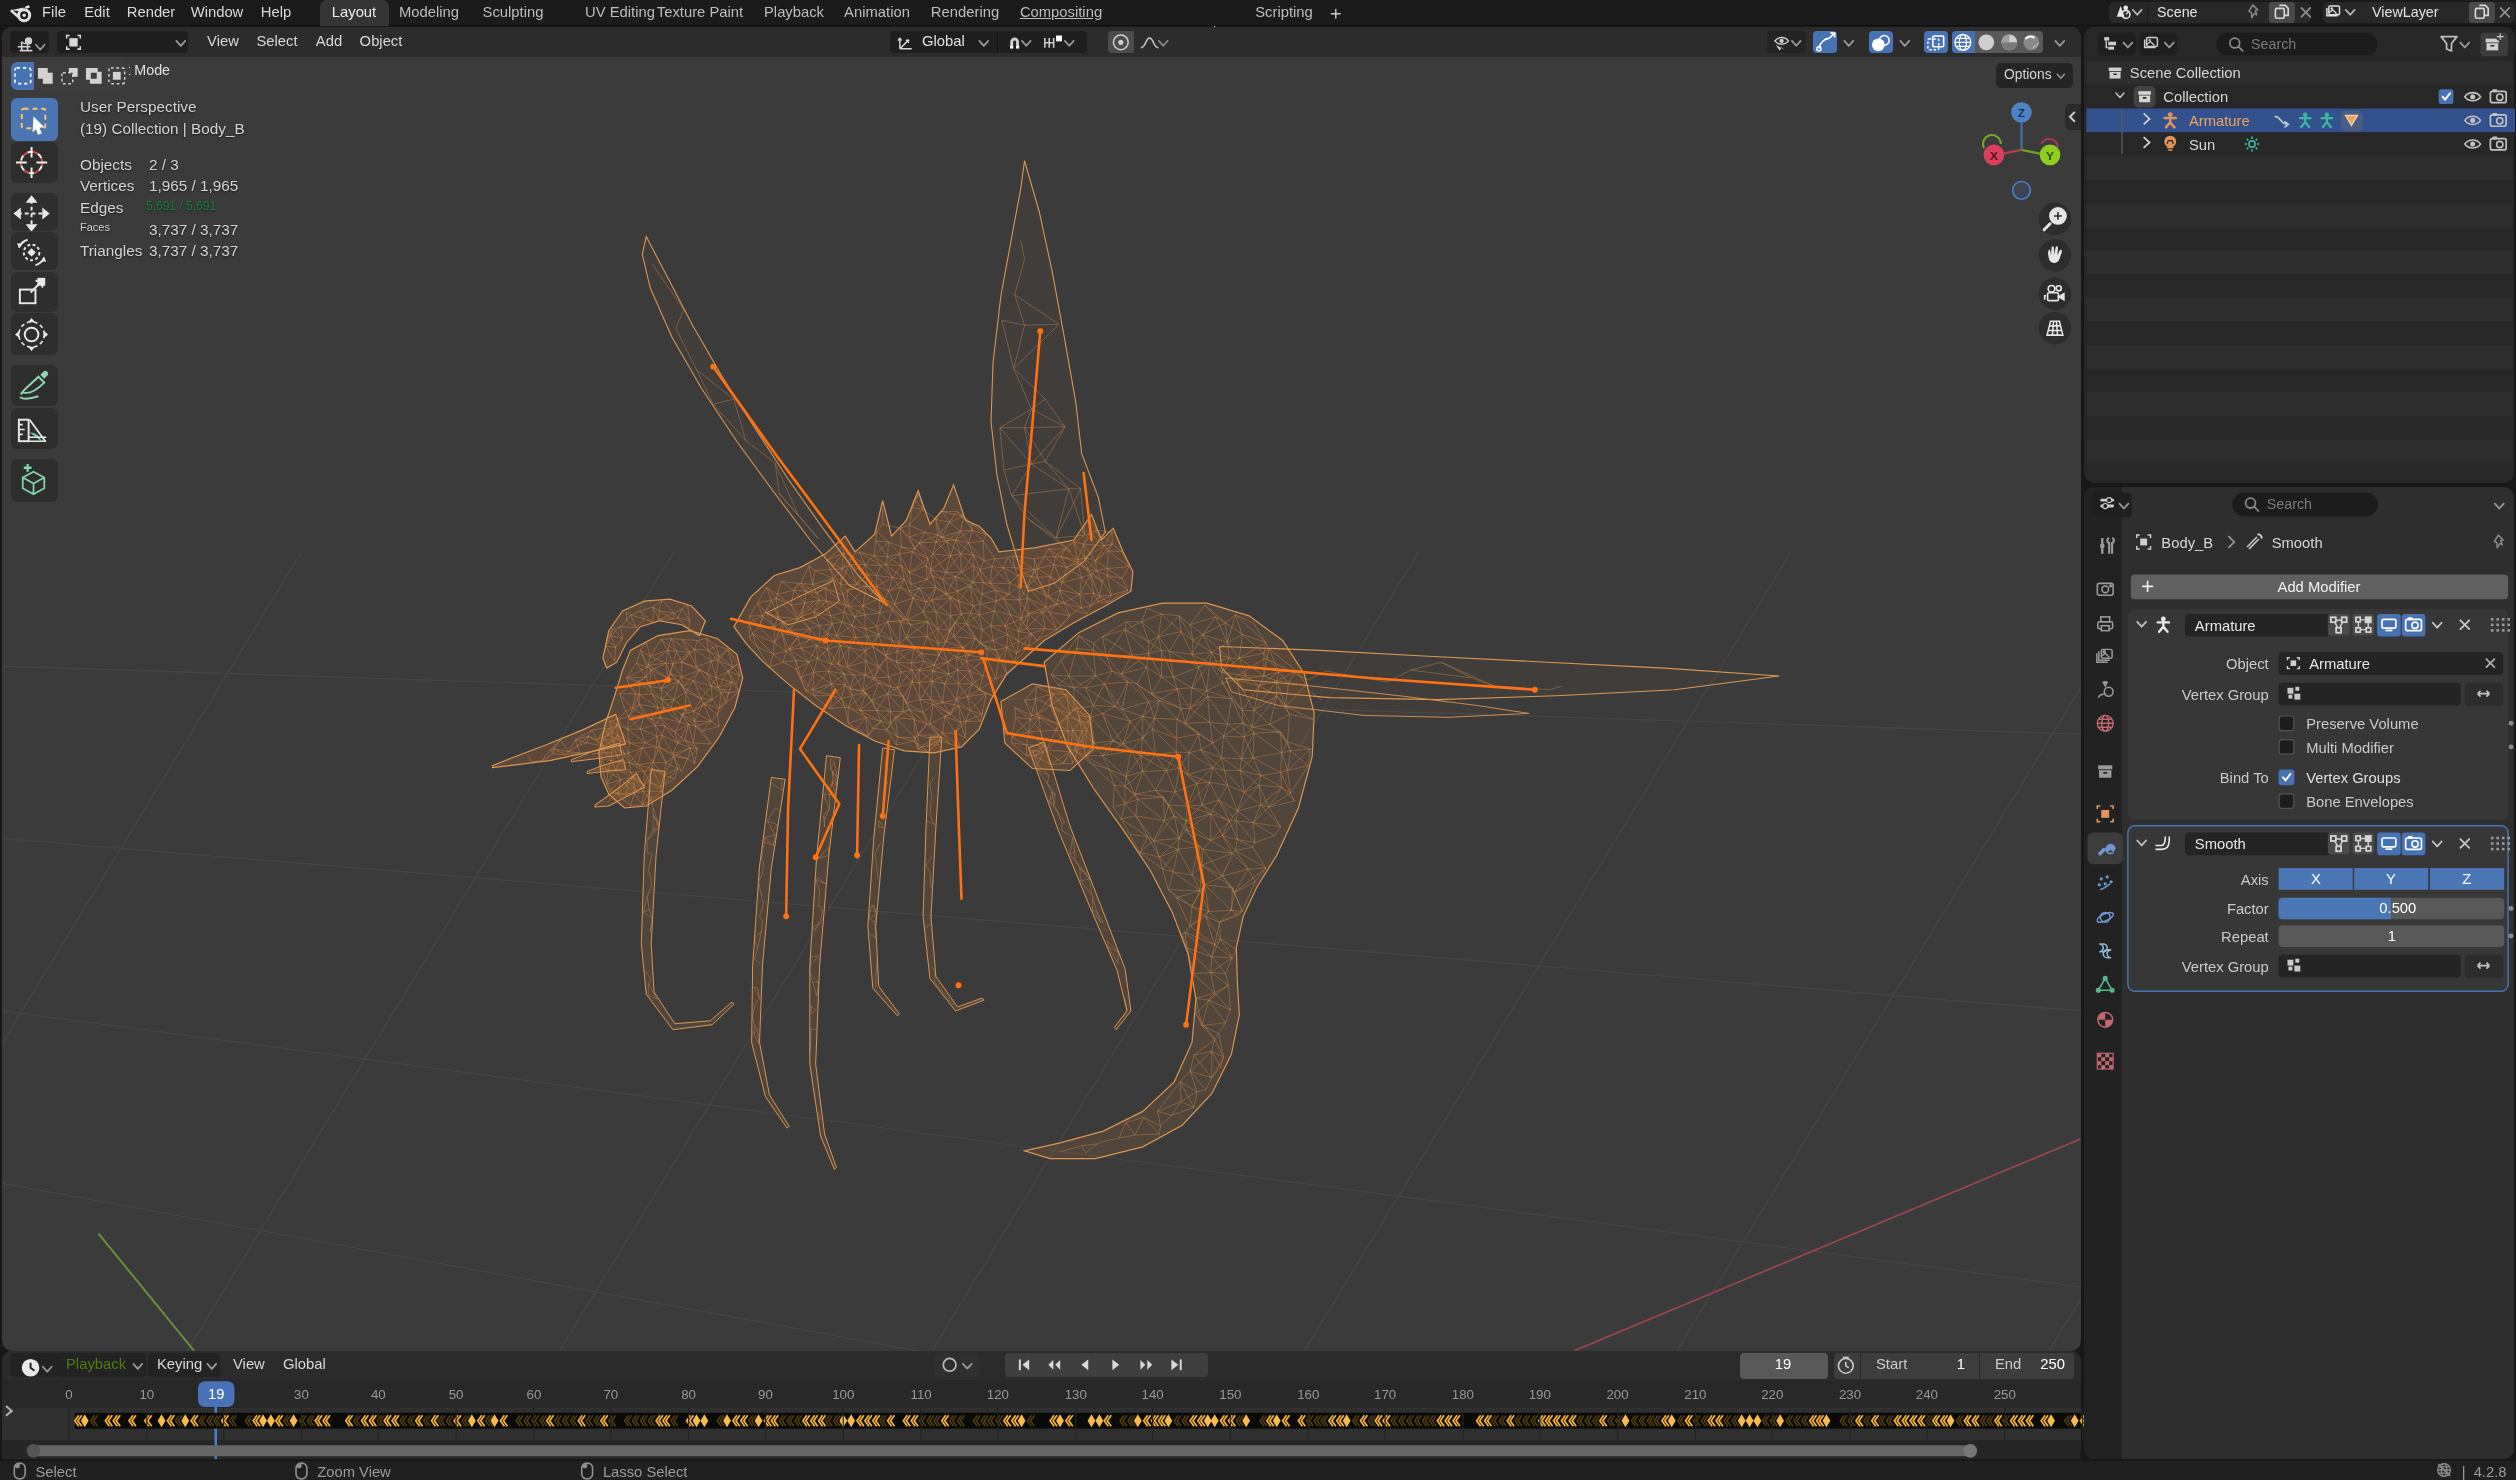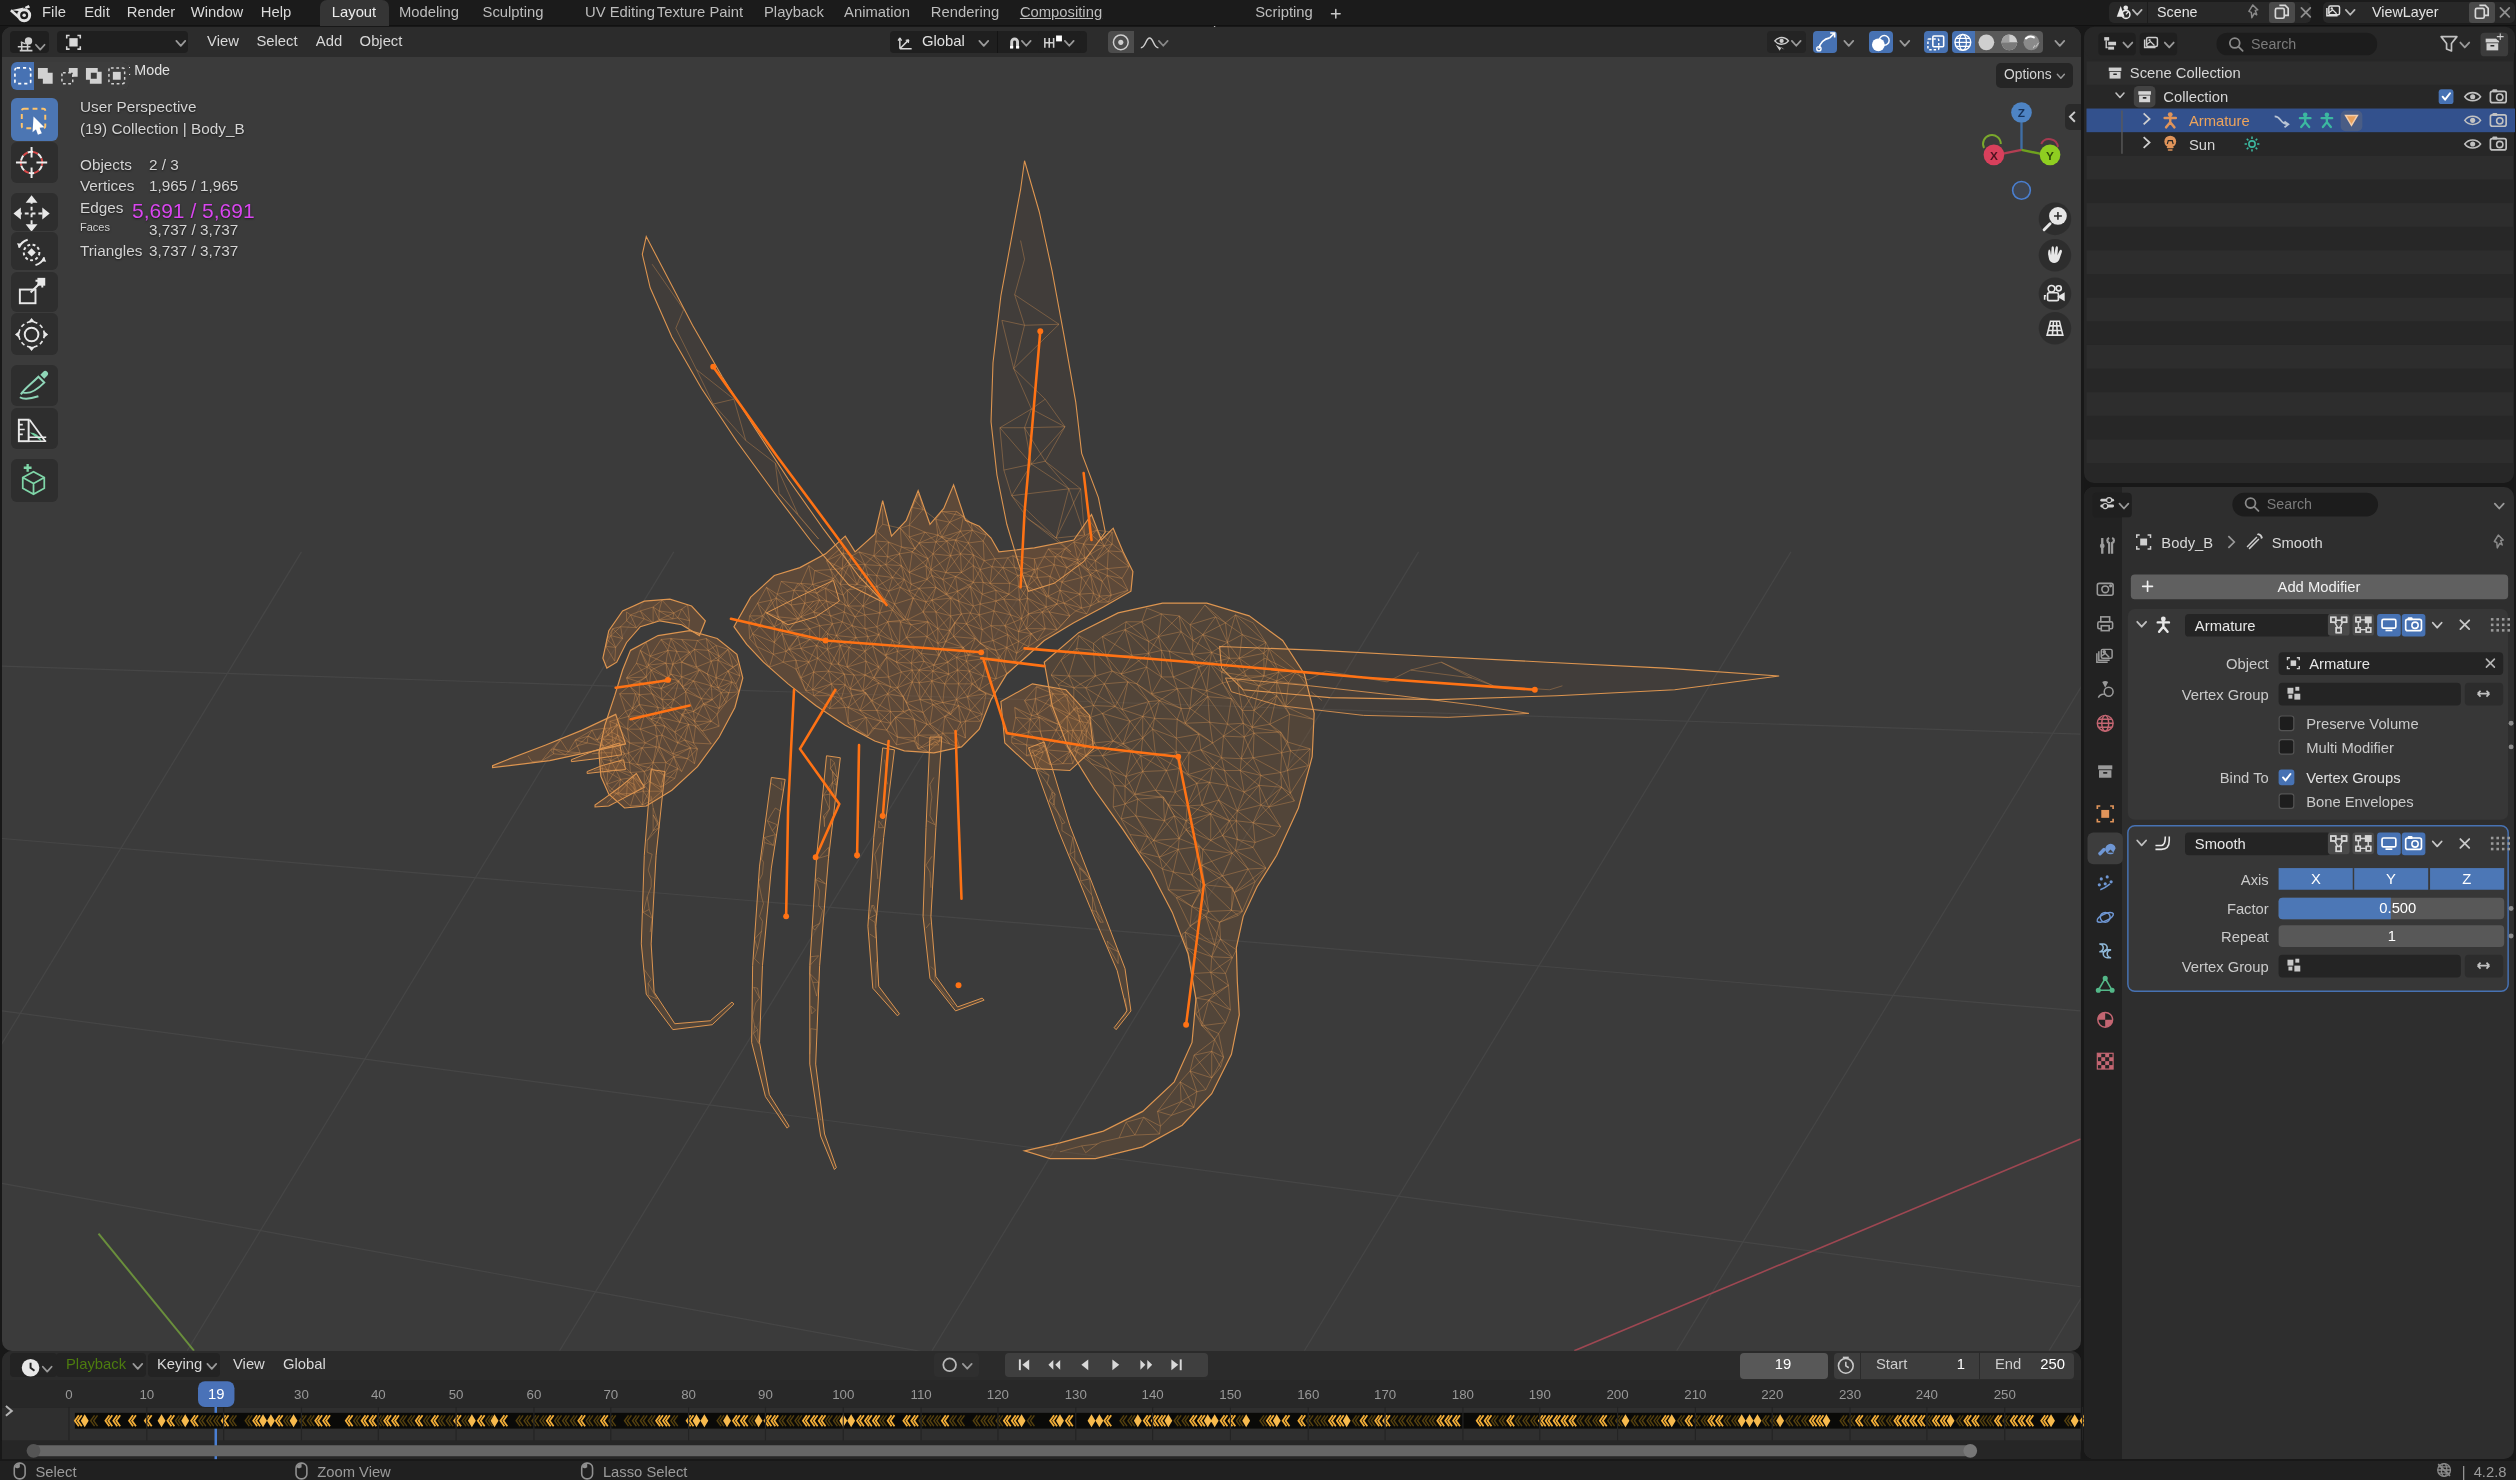--- a/index.html
+++ b/index.html
@@ -489,21 +489,21 @@
       </g>
     </svg>
   </div>
 <div class="abs txt" style="left:80px;top:98px;font-size:15.3px;color:#d4d4d4;text-shadow:0 1px 2px rgba(0,0,0,0.6);">User Perspective</div>
 <div class="abs txt" style="left:80px;top:120px;font-size:15.3px;color:#d4d4d4;text-shadow:0 1px 2px rgba(0,0,0,0.6);">(19) Collection | Body_B</div>
 <div class="abs txt" style="left:80px;top:156px;font-size:15.3px;color:#d4d4d4;text-shadow:0 1px 2px rgba(0,0,0,0.55);">Objects</div>
 <div class="abs txt" style="left:149px;top:156px;font-size:15.3px;color:#d4d4d4;text-shadow:0 1px 2px rgba(0,0,0,0.55);">2 / 3</div>
 <div class="abs txt" style="left:80px;top:177px;font-size:15.3px;color:#d4d4d4;text-shadow:0 1px 2px rgba(0,0,0,0.55);">Vertices</div>
 <div class="abs txt" style="left:149px;top:177px;font-size:15.3px;color:#d4d4d4;text-shadow:0 1px 2px rgba(0,0,0,0.55);">1,965 / 1,965</div>
 <div class="abs txt" style="left:80px;top:199px;font-size:15.3px;color:#d4d4d4;text-shadow:0 1px 2px rgba(0,0,0,0.55);">Edges</div>
-<div class="abs txt" style="left:132px;top:199px;font-size:21px;color:#d946ef;text-shadow:0 1px 2px rgba(0,0,0,0.55);">5,691 / 5,691</div>
+<div class="abs txt" style="left:146px;top:199px;font-size:12px;color:#15803d;text-shadow:0 1px 2px rgba(0,0,0,0.55);">5,691 / 5,691</div>
 <div class="abs txt" style="left:80px;top:221px;font-size:11px;color:#d4d4d4;text-shadow:0 1px 2px rgba(0,0,0,0.55);">Faces</div>
 <div class="abs txt" style="left:149px;top:221px;font-size:15.3px;color:#d4d4d4;text-shadow:0 1px 2px rgba(0,0,0,0.55);">3,737 / 3,737</div>
 <div class="abs txt" style="left:80px;top:242px;font-size:15.3px;color:#d4d4d4;text-shadow:0 1px 2px rgba(0,0,0,0.55);">Triangles</div>
 <div class="abs txt" style="left:149px;top:242px;font-size:15.3px;color:#d4d4d4;text-shadow:0 1px 2px rgba(0,0,0,0.55);">3,737 / 3,737</div>
 <svg width="2517" height="1481" viewBox="0 0 2555 1503" style="position:absolute;left:0;top:0;">
     <line x1="2052" y1="124" x2="2052" y2="152" stroke="#3f6ea5" stroke-width="2.4"></line>
     <line x1="2052" y1="152" x2="2032" y2="156" stroke="#b33e52" stroke-width="2.4"></line>
     <line x1="2052" y1="152" x2="2072" y2="156" stroke="#6fa21e" stroke-width="2.4"></line>
     <circle cx="2052" cy="114" r="10.5" fill="#4e84c4"></circle>
     <text x="2052" y="119" text-anchor="middle" font-size="12" font-weight="bold" fill="#16335c">Z</text>

